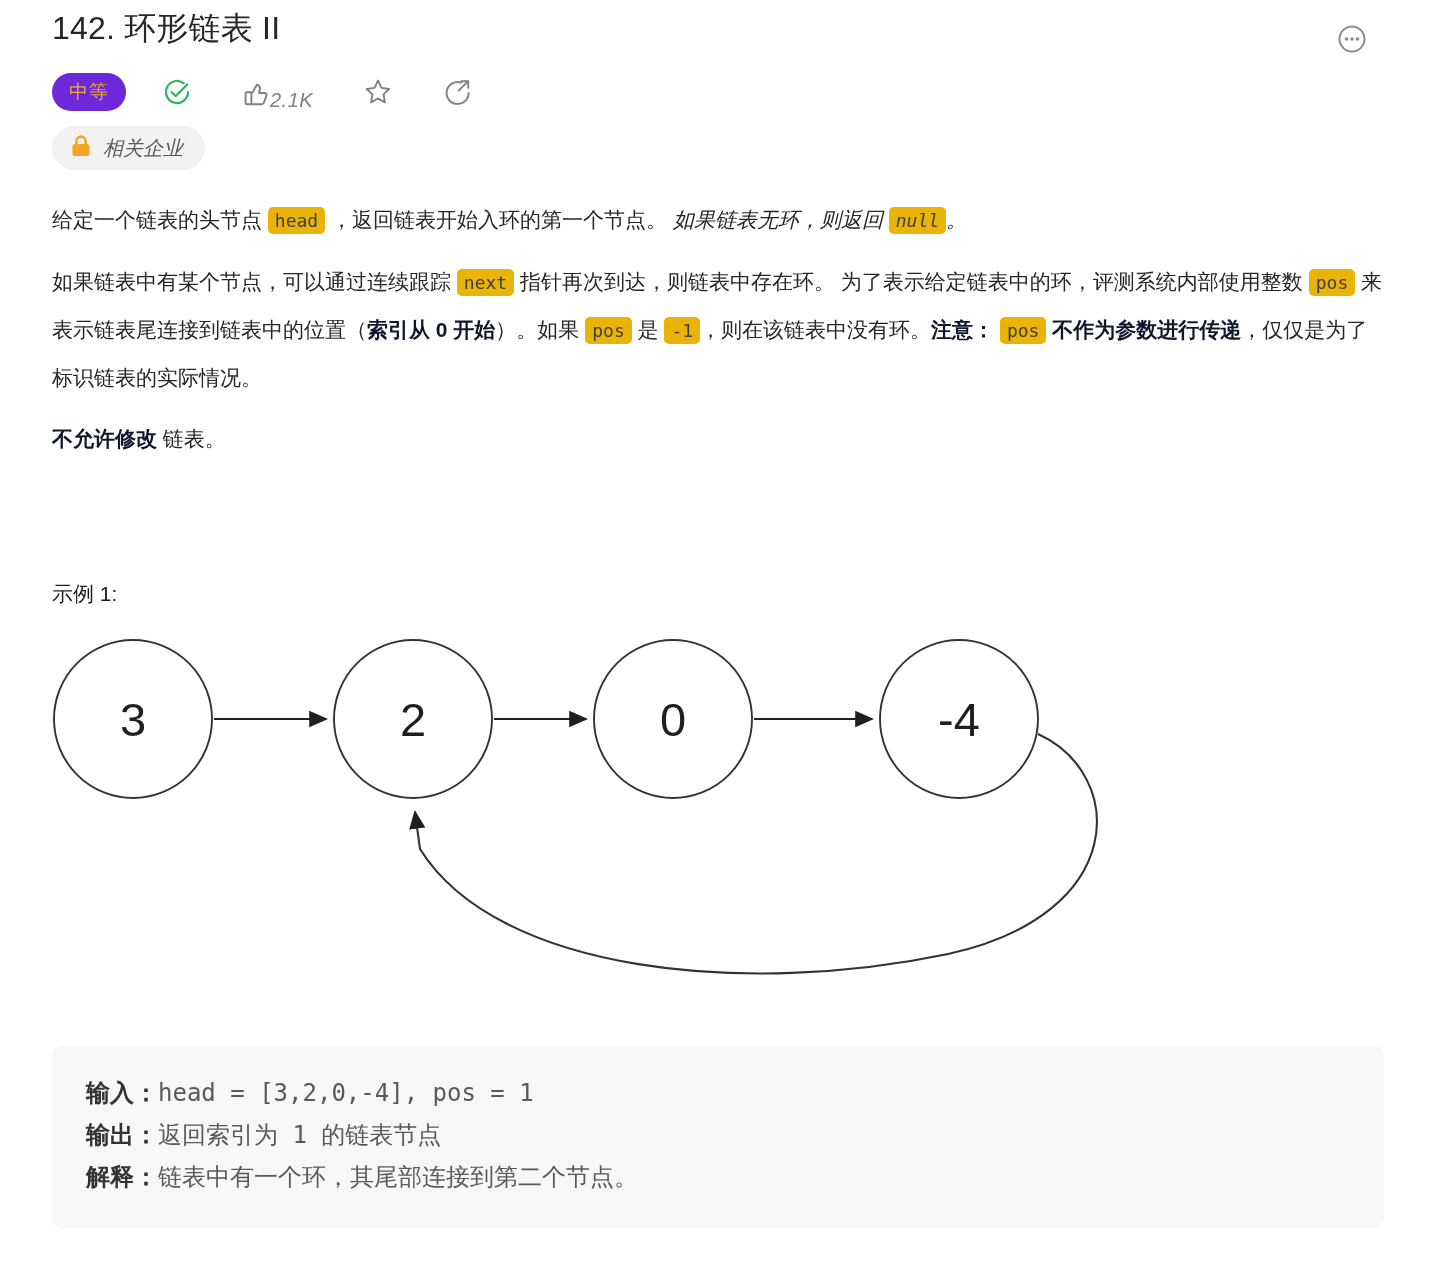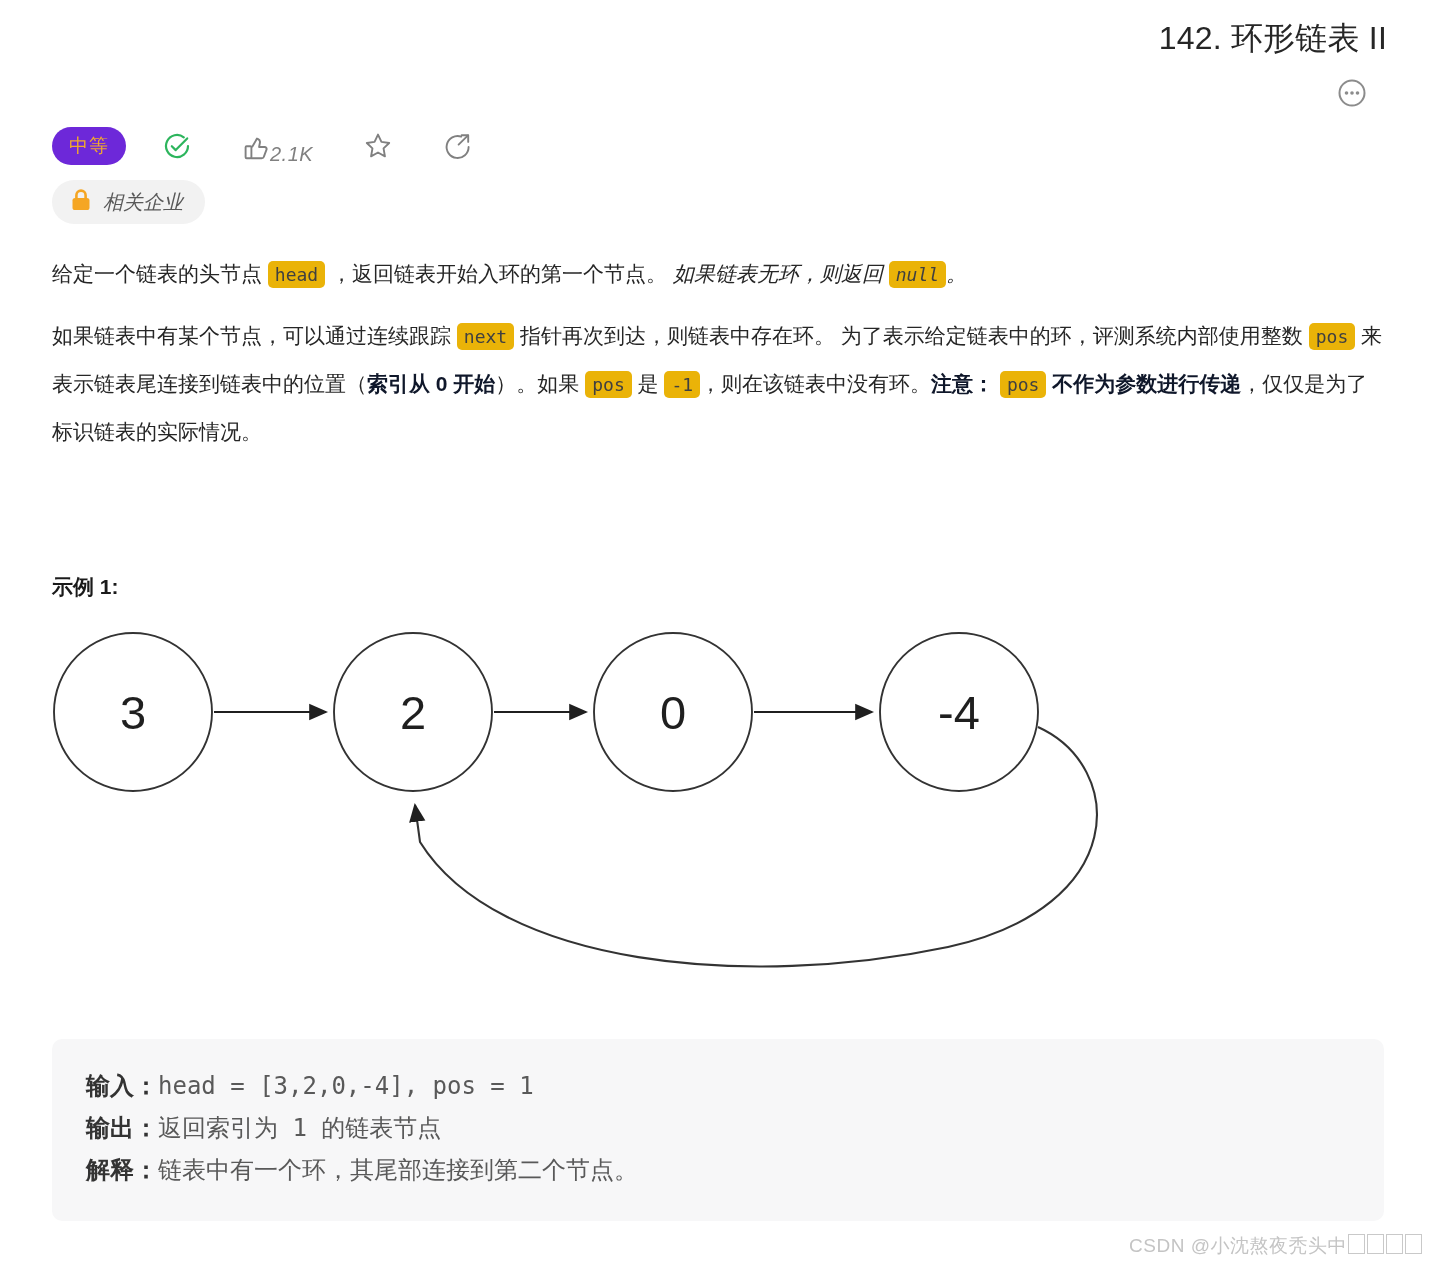--- a/index.html
+++ b/index.html
@@ -21,24 +21,23 @@
     position: relative;
     width: 1439px;
     height: 1271px;
     box-sizing: border-box;
     padding: 0 52px;
   }
 
   
   .title-row {
     display: flex;
-    align-items: flex-end;
+    align-items: flex-start;
     justify-content: space-between;
-    padding-top: 16px;
-    flex-direction: column;
+    padding-top: 6px;
   }
   .page-title {
     font-size: 32px;
     line-height: 44px;
     font-weight: 500;
     color: #262626;
     letter-spacing: 0.2px;
     margin: 0;
   }
   .more-icon {
@@ -120,21 +119,21 @@
     font-size: 18px;
     color: #404040;
     white-space: nowrap;
   }
   em.note { font-style: italic; }
   em.note code.inline { font-style: italic; }
   b { font-weight: 700; color: #0f172a; }
 
   .example-heading {
     font-size: 21px;
-    font-weight: 700;
+    font-weight: 400;
     color: #1a1a1a;
     margin: 118px 0 0 0;
   }
 
   
   .diagram-wrap {
     margin-top: 16px;
     margin-left: -4px;
   }
 
@@ -247,20 +246,21 @@
       <span>相关企业</span>
     </span>
   </div>
 
   <div class="content">
 
     <p class="para"><span>给定一个链表的头节点 </span><code class="inline">head</code><span> ，返回链表开始入环的第一个节点。 </span><em class="note"><span>如果链表无环，则返回 </span><code class="inline">null</code><span>。</span></em></p>
 
     <p class="para"><span>如果链表中有某个节点，可以通过连续跟踪 </span><code class="inline">next</code><span> 指针再次到达，则链表中存在环。 为了表示给定链表中的环，评测系统内部使用整数 </span><code class="inline">pos</code><span> 来表示链表尾连接到链表中的位置（</span><b>索引从 0 开始</b><span>）。如果 </span><code class="inline">pos</code><span> 是 </span><code class="inline">-1</code><span>，则在该链表中没有环。</span><b>注意：</b><span> </span><code class="inline">pos</code><b> 不作为参数进行传递</b><span>，仅仅是为了标识链表的实际情况。</span></p>
 
+    <p class="para tight"><b>不允许修改</b><span> 链表。</span></p>
 
     <h3 class="example-heading">示例 1:</h3>
 
     <div class="diagram-wrap">
       <svg width="1180" height="400" viewBox="0 0 1180 400" aria-hidden="true">
         <defs>
           <marker id="arrowhead" markerWidth="9" markerHeight="9" refX="8" refY="4.5" orient="auto" markerUnits="strokeWidth">
             <path d="M0,0.6 L9,4.5 L0,8.4 z" fill="#1f1f1f"></path>
           </marker>
         </defs>
@@ -291,15 +291,14 @@
     </div>
 
     <div class="codeblock">
       <div class="code-line"><b>输入：</b><span>head = [3,2,0,-4], pos = 1</span></div>
       <div class="code-line"><b>输出：</b><span>返回索引为 1 的链表节点</span></div>
       <div class="code-line"><b>解释：</b><span>链表中有一个环，其尾部连接到第二个节点。</span></div>
     </div>
 
   </div>
 
-  <div class="watermark"><span>CSDN @小沈熬夜秃头中</span><span class="tofu"></span><span class="tofu"></span><span class="tofu"></span><span class="tofu"></span></div>
 
 </div>
 
 </body></html>

